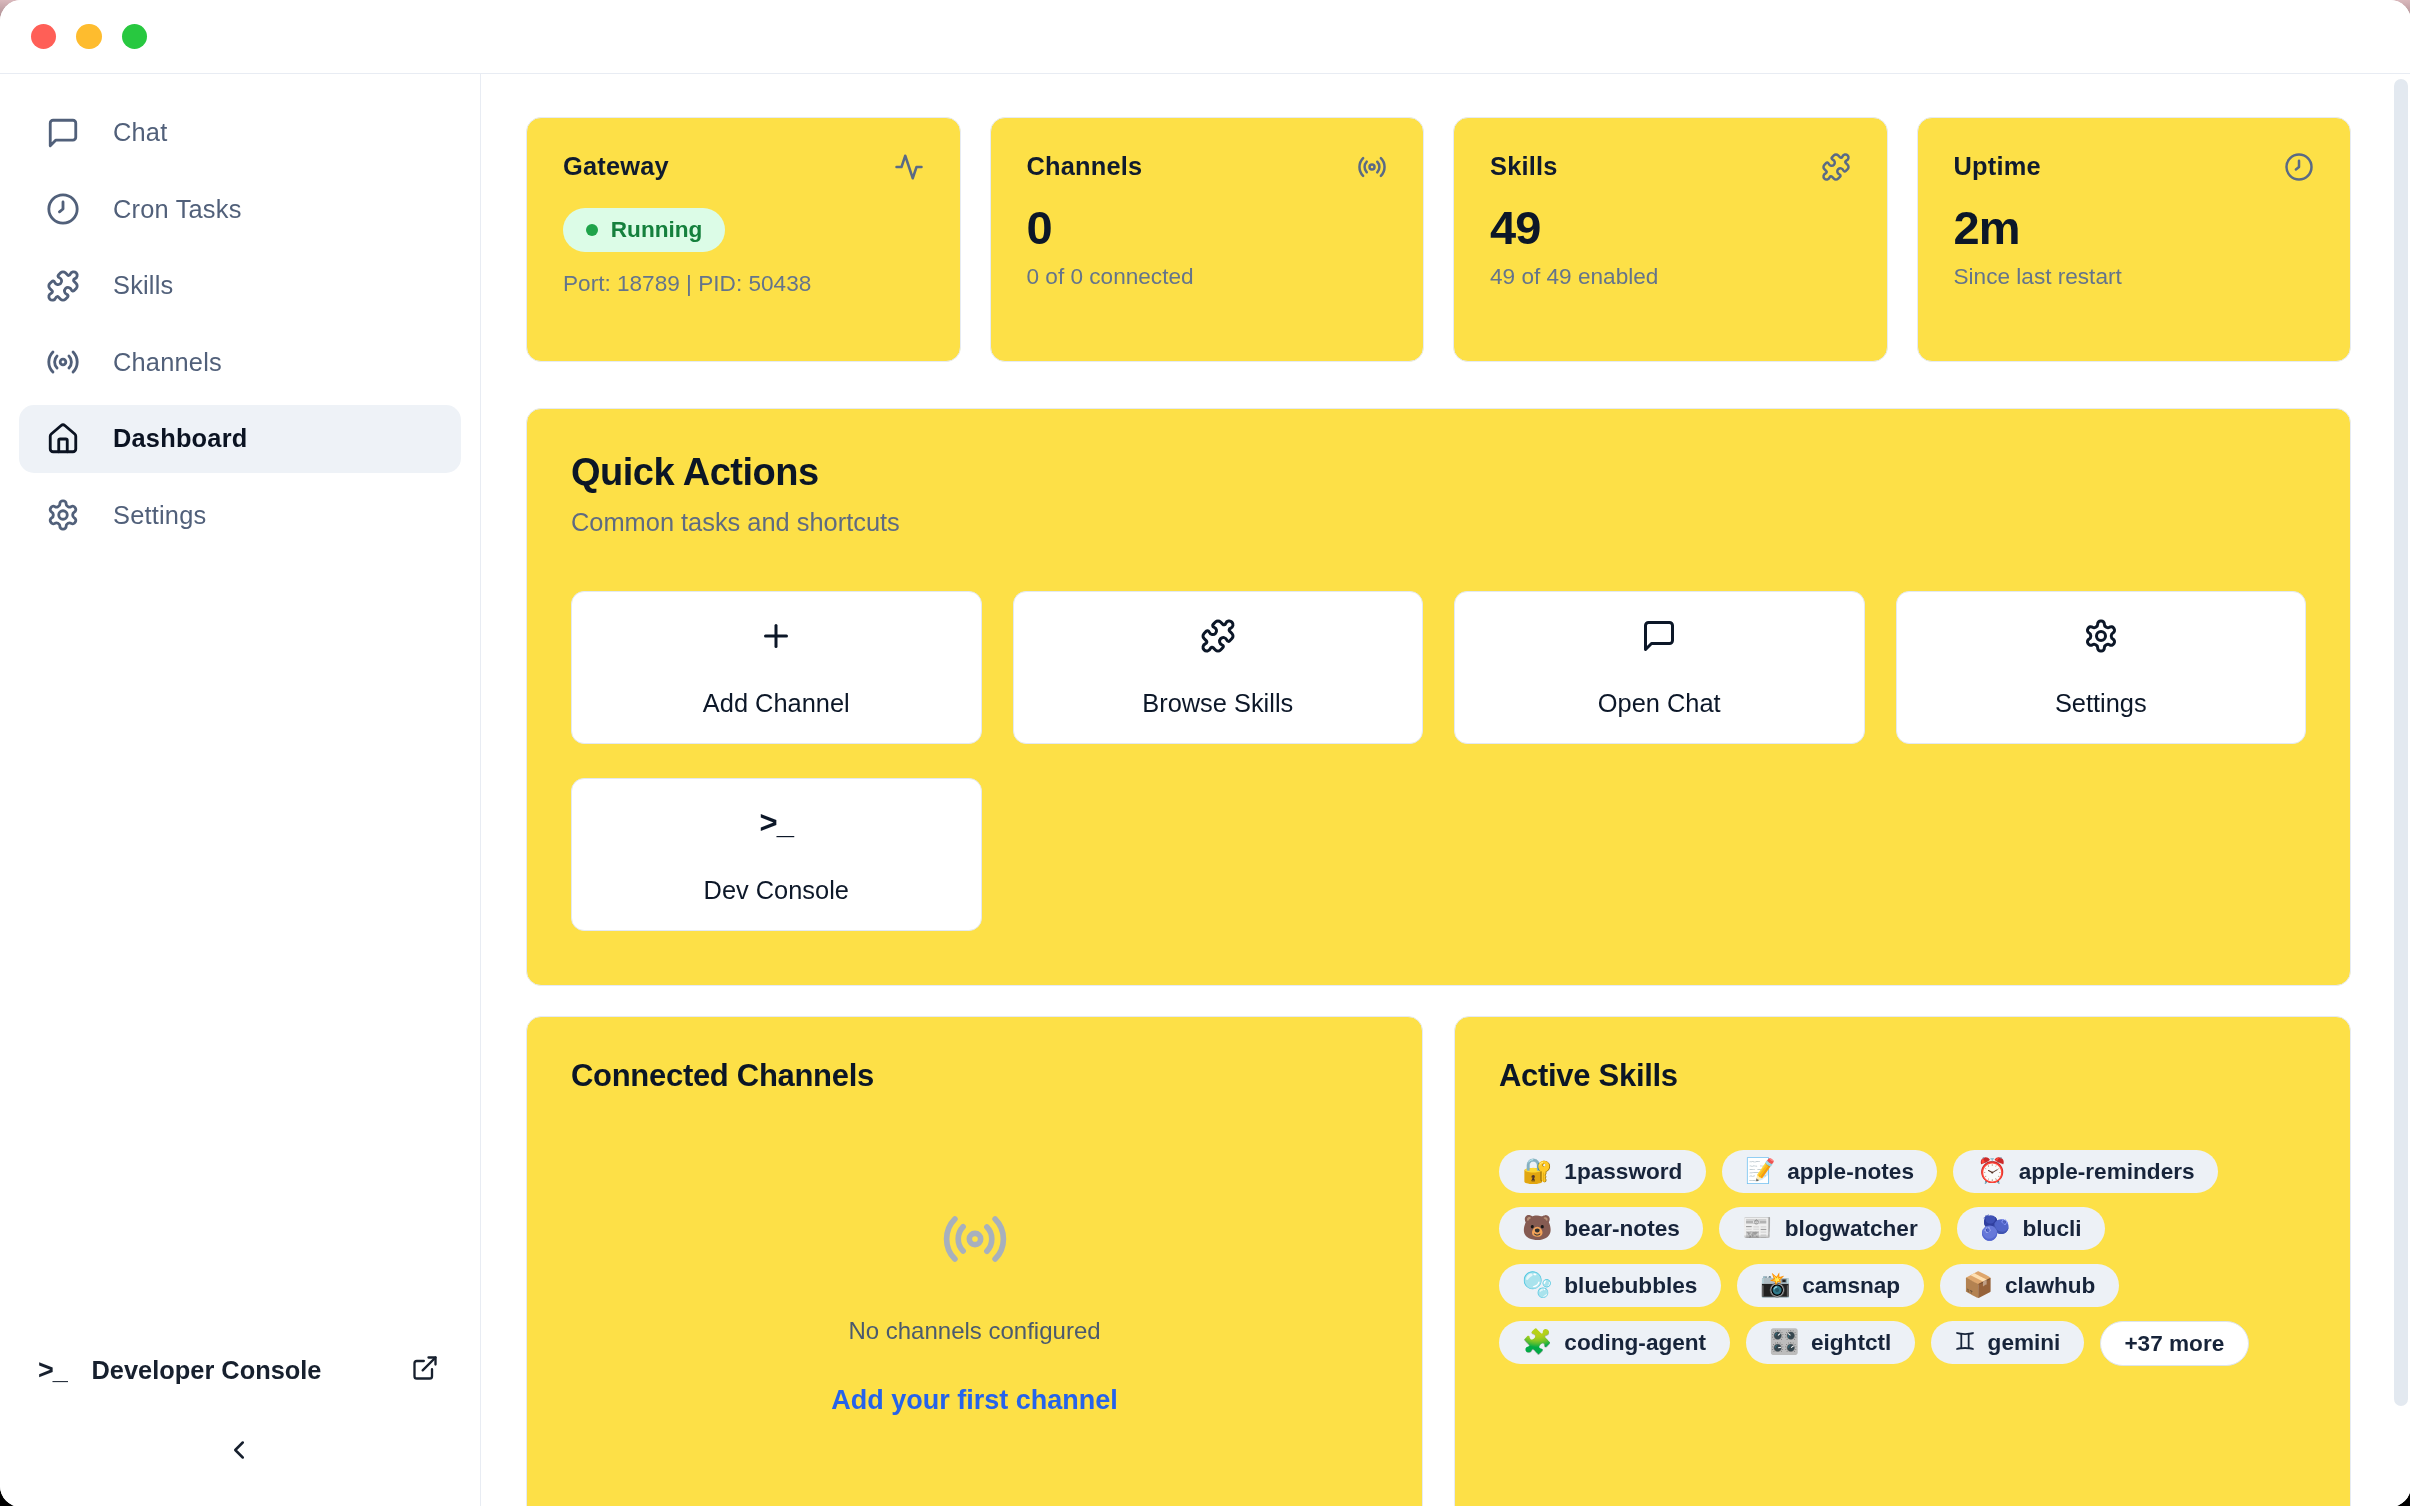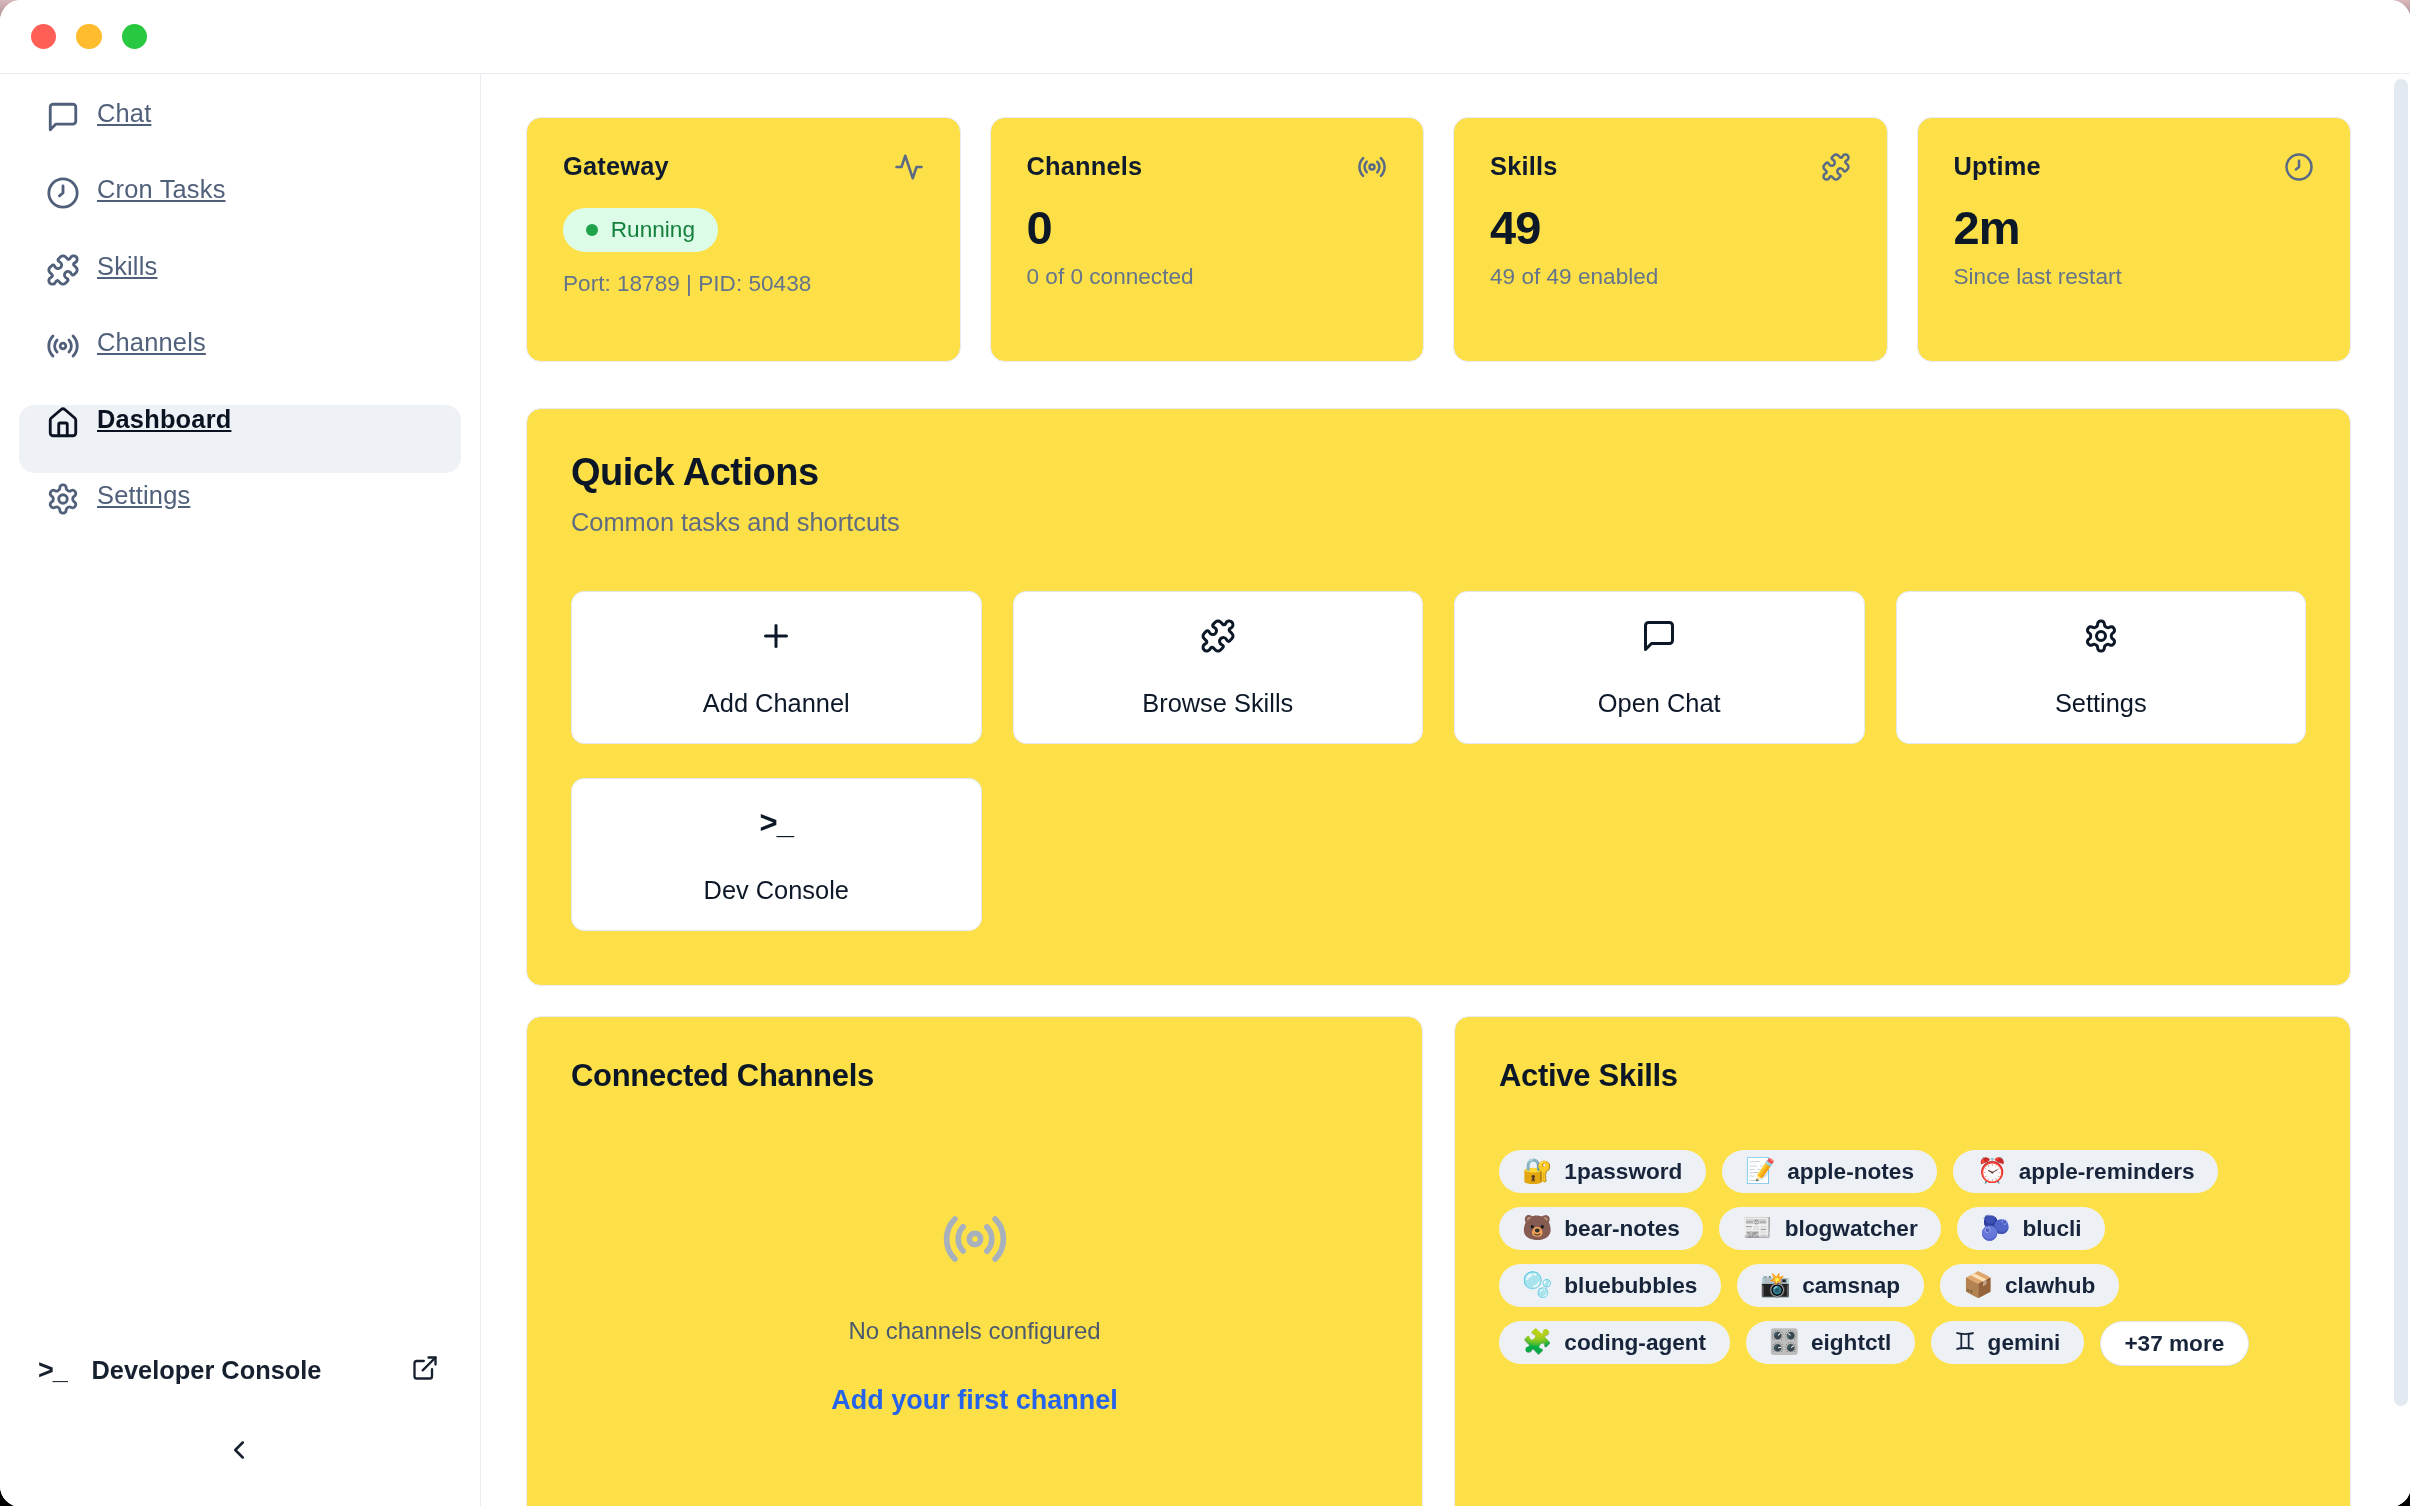--- a/index.html
+++ b/index.html
@@ -25,23 +25,23 @@
   .light.green{background:#28c840;}
   
   .app{display:flex;height:1432px;}
   .sidebar{
     width:481px;min-width:481px;box-sizing:border-box;
     border-right:1.4px solid #e8ecf3;background:#fff;
     display:flex;flex-direction:column;
   }
   .nav{padding:24.5px 19px 0 19px;display:flex;flex-direction:column;gap:8.5px;}
   .nav-item{
-    display:flex;gap:16px;height:68px;
+    display:flex;align-items:center;gap:32px;height:68px;
     padding:0 26px;border-radius:15px;cursor:pointer;
-    color:#51607a;font-size:25.4px;font-weight:500;letter-spacing:0.2px;text-decoration:underline;
+    color:#51607a;font-size:25.4px;font-weight:500;letter-spacing:0.2px;
   }
   .nav-item .icn{display:flex;align-items:center;justify-content:center;width:36px;height:36px;}
   .nav-item.active{background:#eef2f7;color:#0b1322;font-weight:600;}
   .nav-item.active .icn{color:#0b1322;}
   svg.ic{stroke:currentColor;fill:none;stroke-width:2;stroke-linecap:round;stroke-linejoin:round;}
   
   .side-footer{margin-top:auto;padding:0 41px 9.4px 38px;}
   .devconsole-row{
     display:flex;align-items:center;gap:24.5px;height:60px;cursor:pointer;
     color:#17202e;font-size:25.4px;font-weight:600;
@@ -56,21 +56,21 @@
   .stats{display:grid;grid-template-columns:repeat(4,1fr);gap:29px;}
   .stat-card{height:245px;padding:34px 36px;}
   .stat-head{display:flex;align-items:flex-start;justify-content:space-between;}
   .stat-title{font-size:25.4px;font-weight:600;color:#101b2e;letter-spacing:0.2px;}
   .stat-ic{color:#5a6a85;}
   .stat-value{margin-top:15px;font-size:47px;font-weight:800;color:#0c1728;letter-spacing:-0.9px;}
   .stat-sub{margin-top:9.4px;font-size:22.6px;color:#64748b;}
   .badge{
     margin-top:22.6px;display:inline-flex;align-items:center;gap:13px;
     background:#dcfce7;color:#15803d;border-radius:941px;
-    padding:9.4px 22.6px;font-size:22.6px;font-weight:400;
+    padding:9.4px 22.6px;font-size:22.6px;font-weight:700;
   }
   .badge-dot{width:12.2px;height:12.2px;border-radius:50%;background:#1fa34a;}
   .gateway-sub{margin-top:19px;font-size:22.6px;color:#64748b;}
   
   .qa-card{margin-top:46px;padding:41px 44px 54px 44px;}
   .qa-title{font-size:38px;line-height:45px;font-weight:700;color:#0b1626;letter-spacing:-0.5px;}
   .qa-sub{margin-top:13px;font-size:25.4px;color:#5f6b81;}
   .qa-grid{margin-top:54px;display:grid;grid-template-columns:repeat(4,1fr);gap:34px 31px;}
   .qa-btn{
     height:151px;border:1.4px solid #e3e9f1;border-radius:13px;background:#fff;

